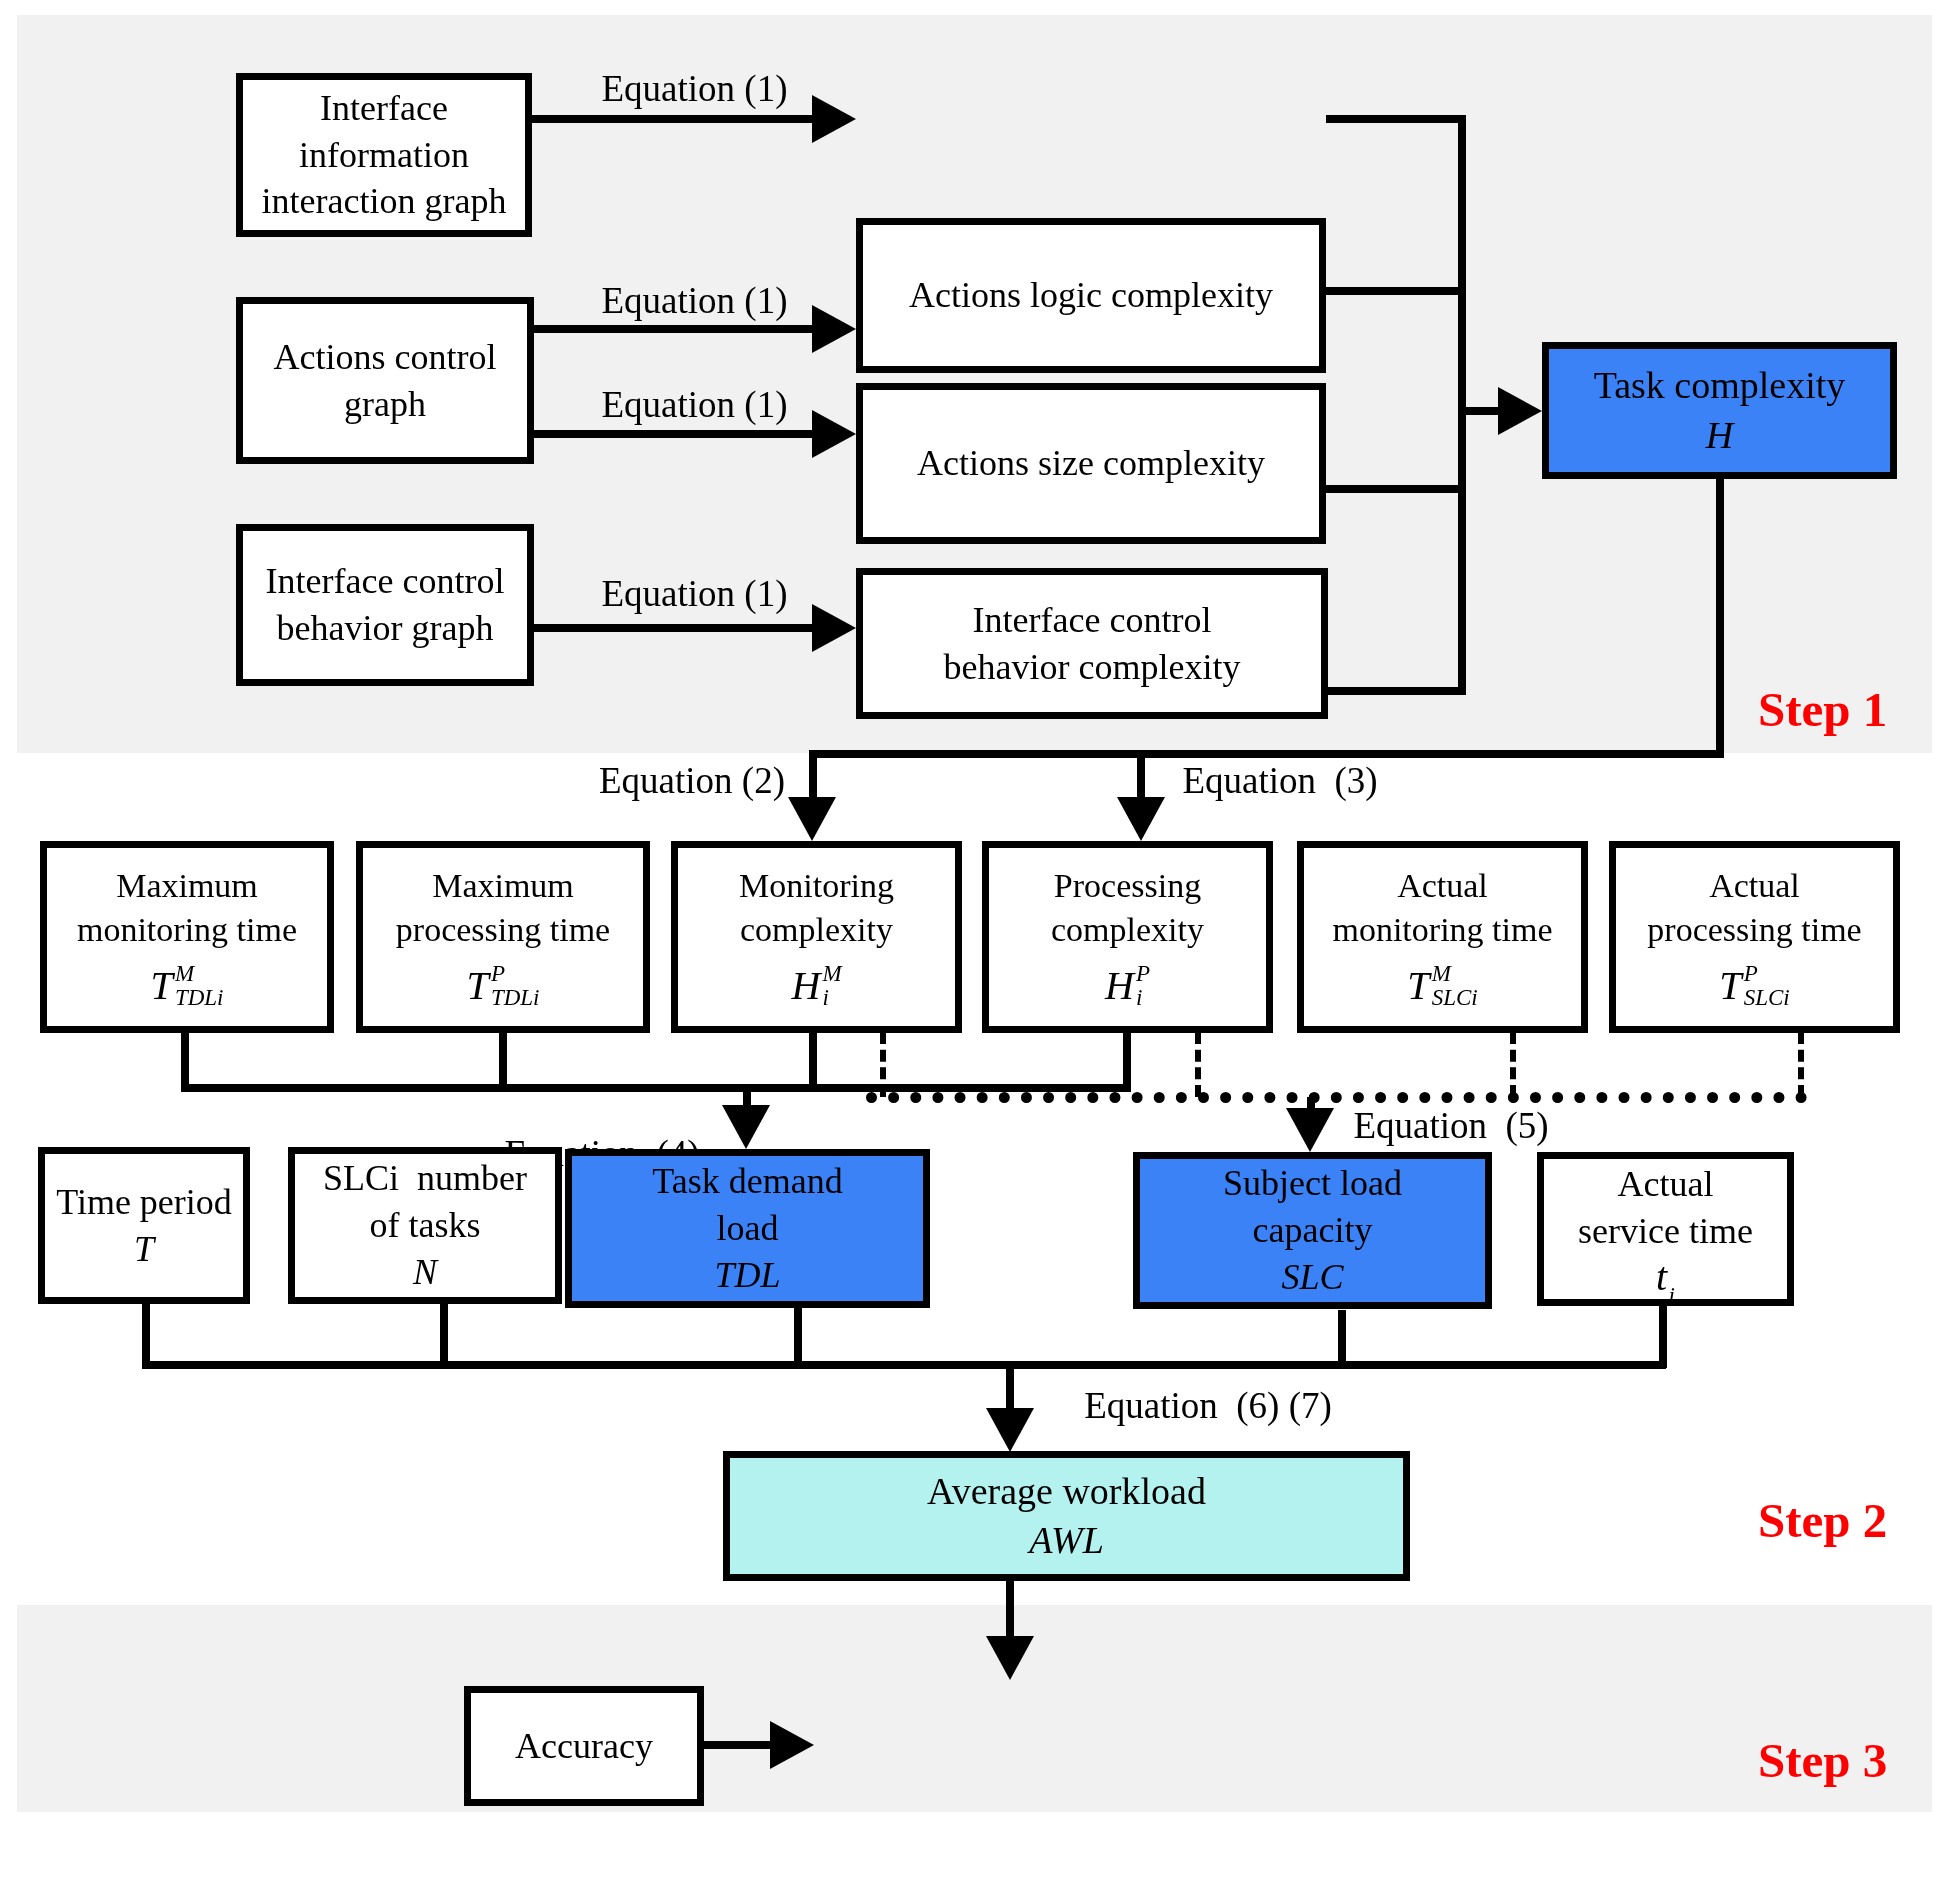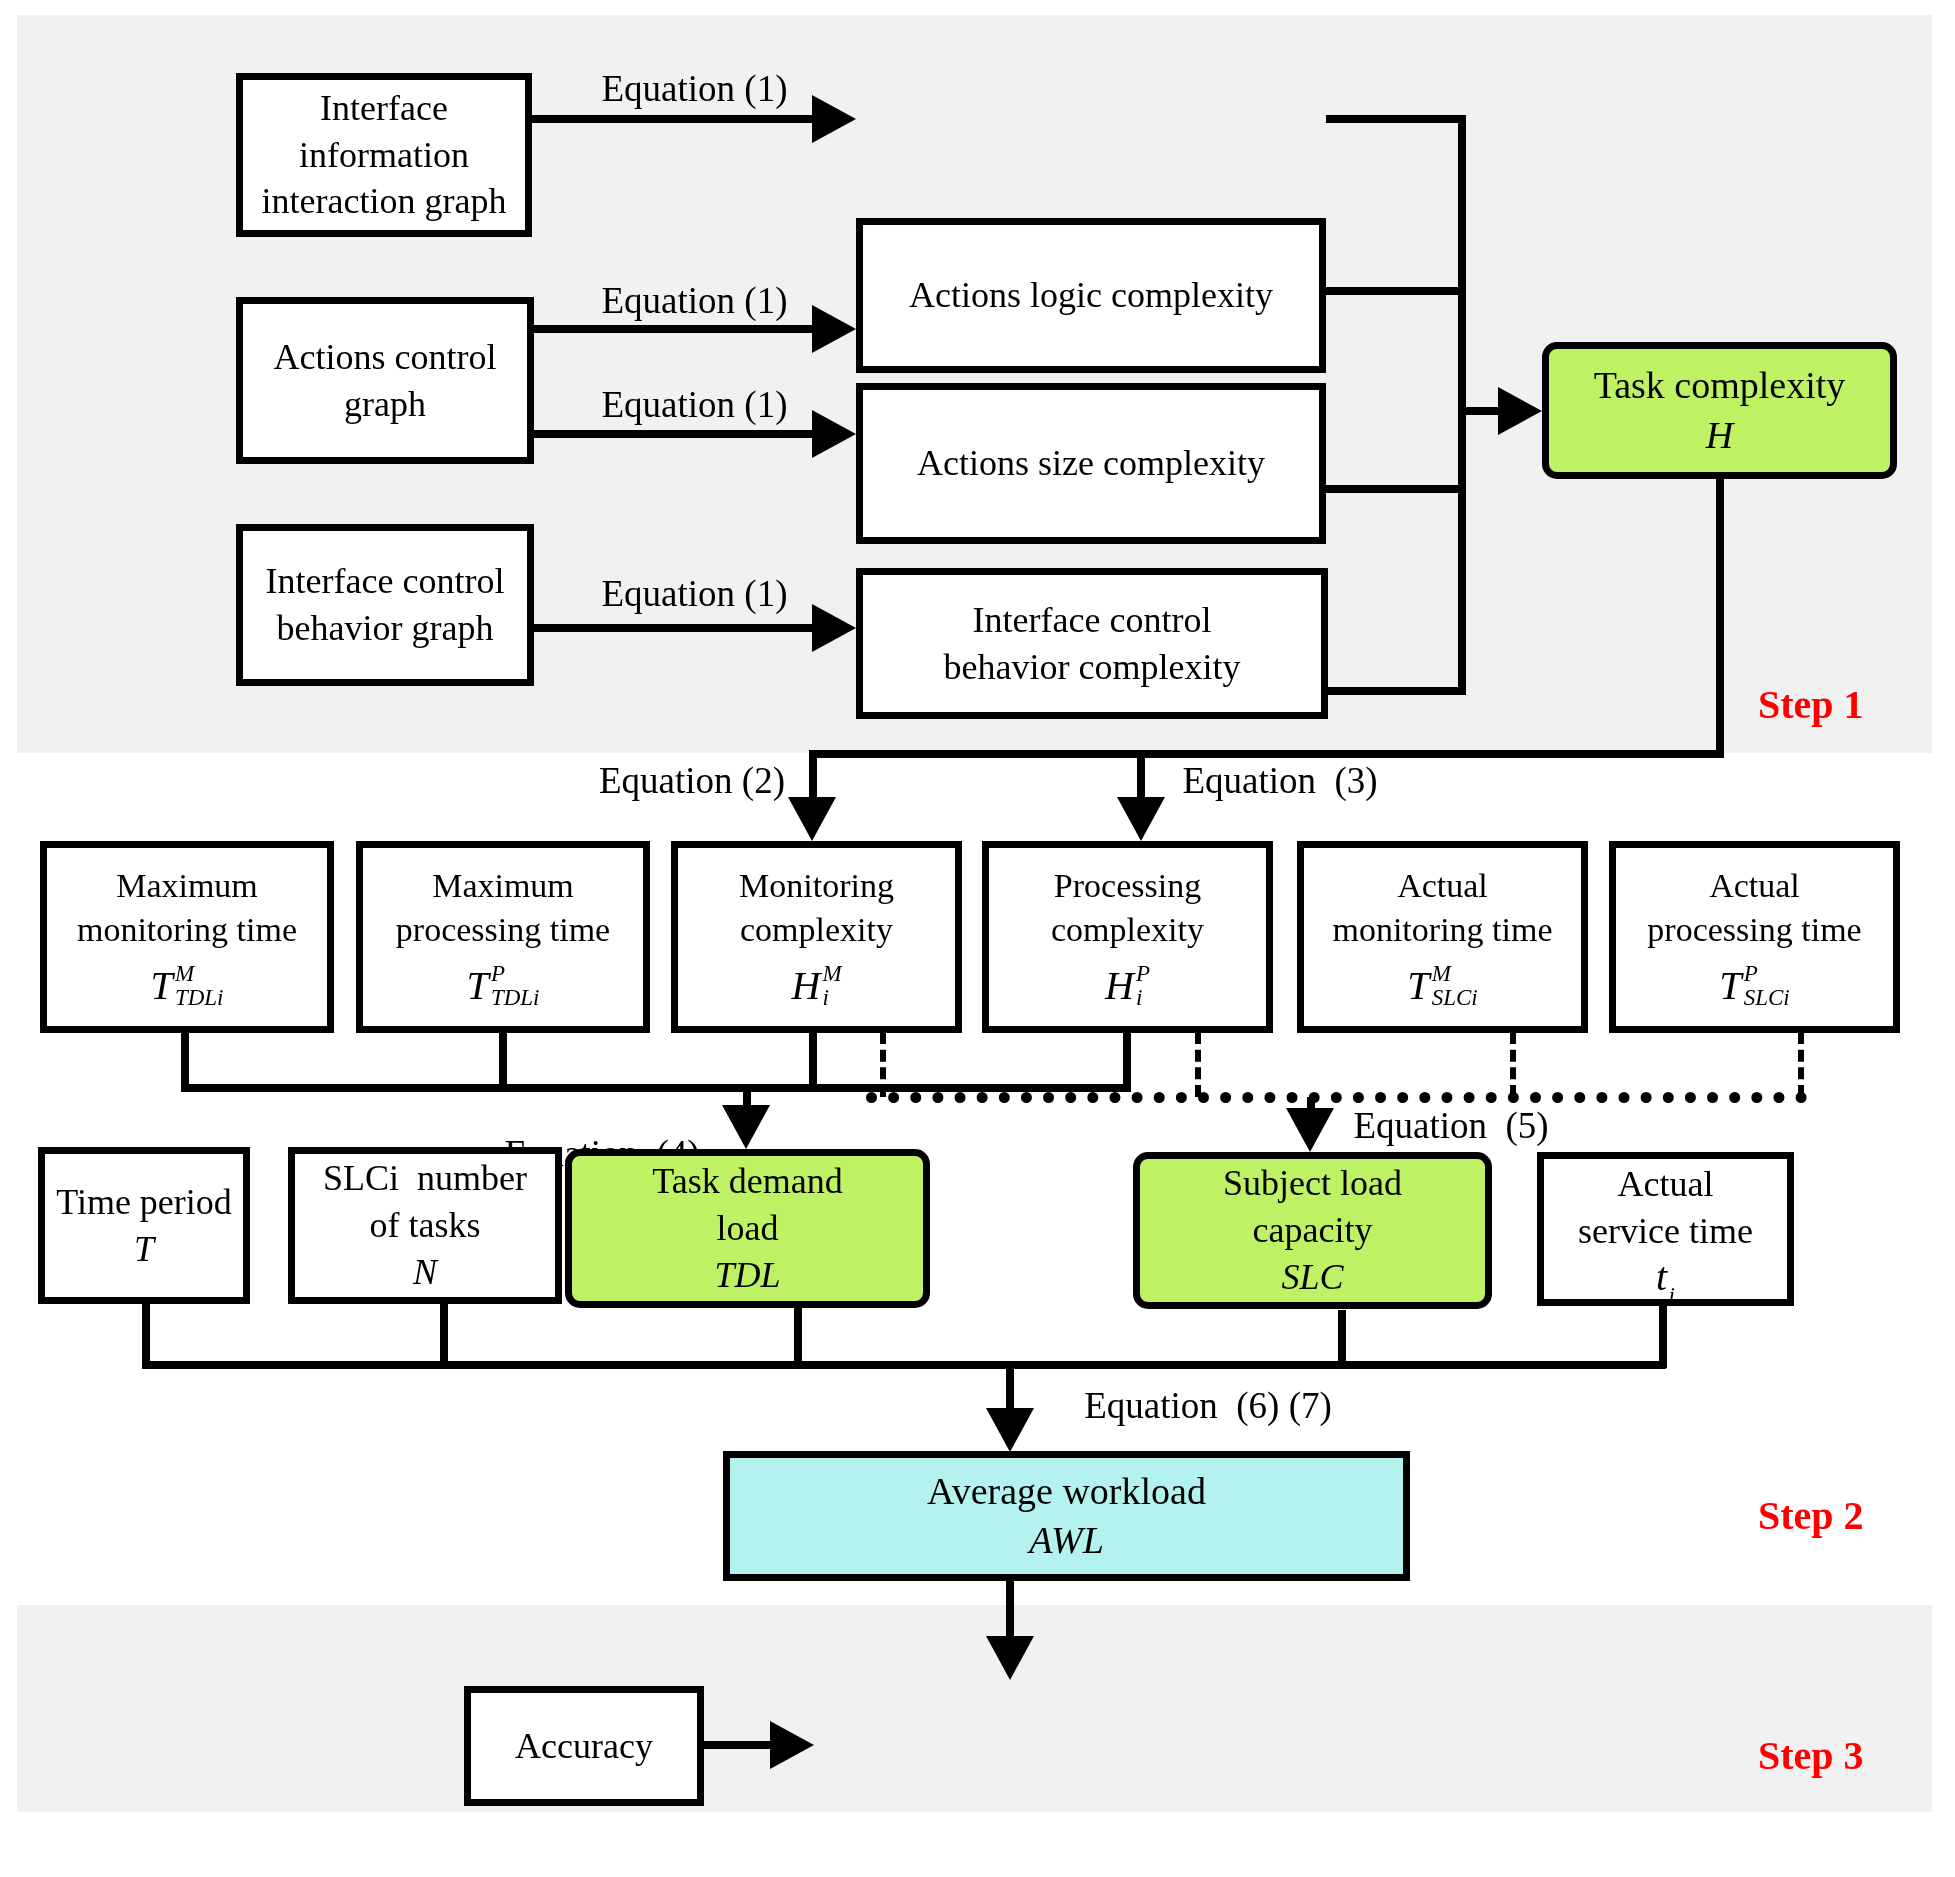--- a/index.html
+++ b/index.html
@@ -2,33 +2,33 @@
 <html style="font-size:11px"><head>
 <meta charset="utf-8">
 <style>
   html,body{margin:0;padding:0;background:#ffffff;}
   #stage{position:relative;width:1955px;height:1877px;background:#ffffff;
          font-family:"Liberation Serif","DejaVu Serif",serif;color:#000;}
   .band{position:absolute;background:#f1f1f1;}
   .box{position:absolute;box-sizing:border-box;background:#ffffff;border:7.5px solid #000;
        display:flex;flex-direction:column;align-items:center;justify-content:center;
        text-align:center;font-size:36px;line-height:1.3;}
-  .yellow{background:#bef264;border-radius:15px;}
+  .yellow{background:#3b82f6;}
   .cyan{background:#B3F2EF;}
   .bl{white-space:pre;}
   .sym{font-style:italic;}
   .big{font-size:38px;}
   .hline,.vline{position:absolute;background:#000;}
   .dashv{position:absolute;width:0;border-left:6.2px dashed #000;}
   .dotline{position:absolute;height:0;border-top:11px dotted #000;}
   .ah{position:absolute;width:0;height:0;}
   .ah-r{border-left:44px solid #000;border-top:24px solid transparent;border-bottom:24px solid transparent;}
   .ah-d{border-top:44px solid #000;border-left:24px solid transparent;border-right:24px solid transparent;}
   .eq{position:absolute;font-size:37px;text-align:center;white-space:pre;height:47px;}
-  .steplabel{position:absolute;font-size:40px;font-weight:bold;color:#FF0000;width:164px;text-align:left;}
+  .steplabel{position:absolute;font-size:49px;font-weight:bold;color:#FF0000;width:164px;text-align:left;}
   .math{display:inline-flex;align-items:center;font-style:italic;font-size:40px;line-height:1;margin-top:9.6px;}
   .mstack{display:inline-flex;flex-direction:column;font-size:23px;line-height:1.05;text-align:left;margin-left:2.1px;font-style:italic;}
   .msubinline{font-size:23px;font-style:italic;align-self:flex-end;margin-bottom:-9.6px;margin-left:1.4px;}
 </style>
 </head>
 <body>
 
 <div id="stage">
 
   <div class="band" style="left:17px;top:15px;width:1915px;height:738px;"></div>

